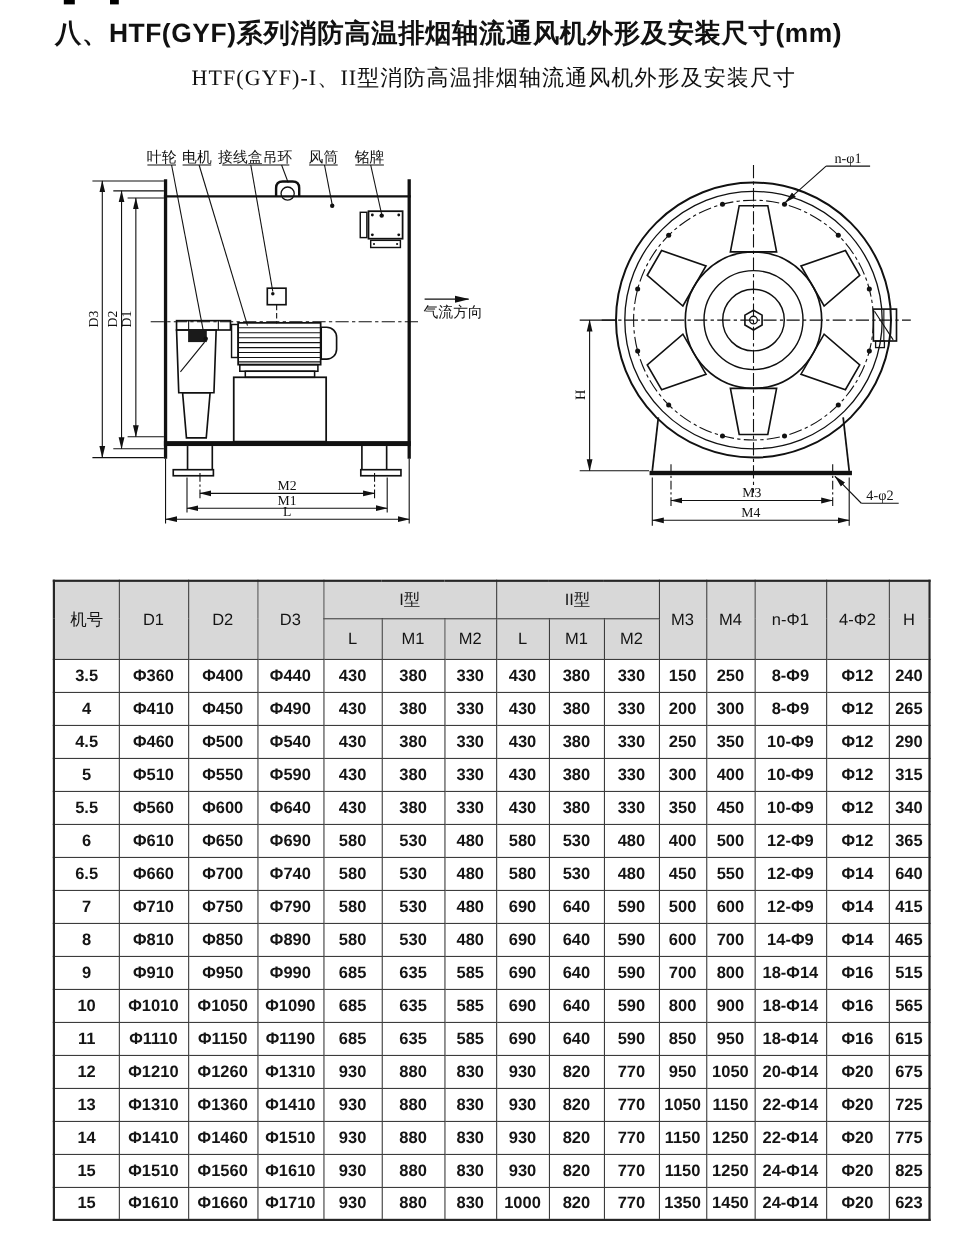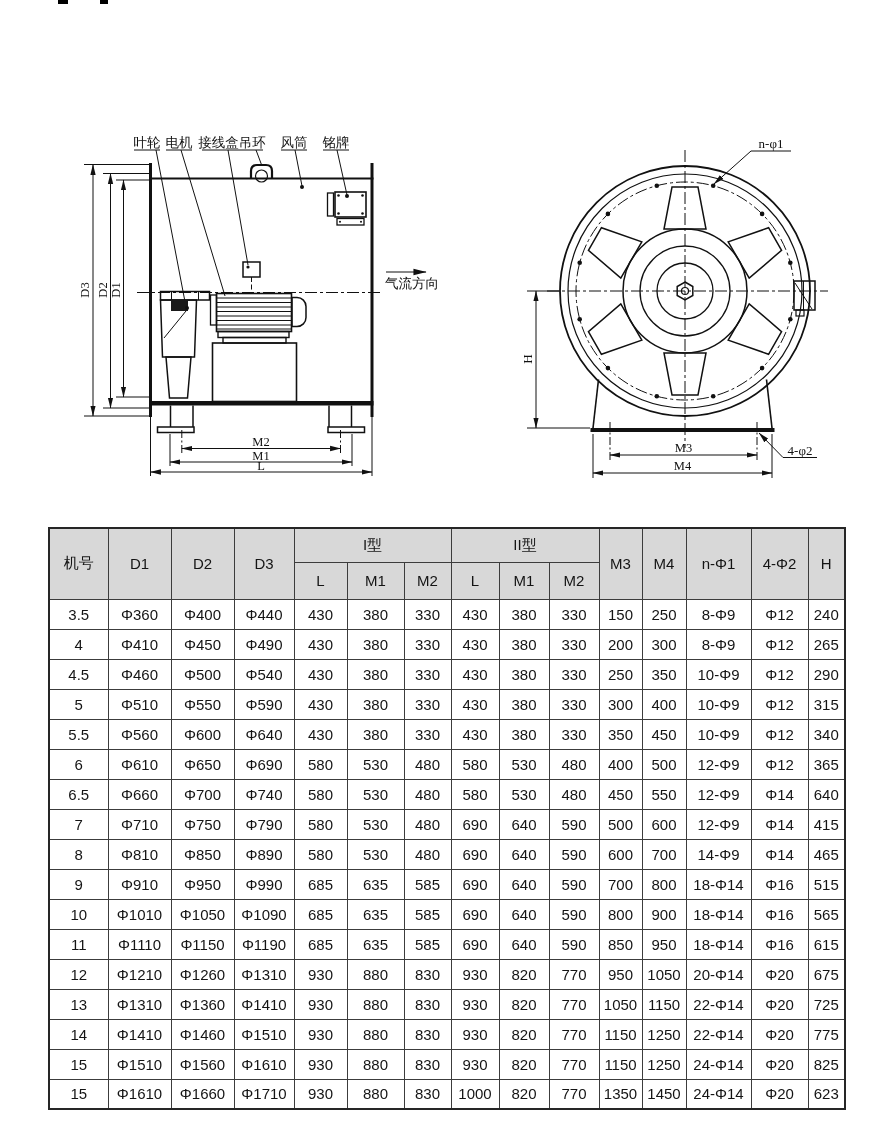--- a/index.html
+++ b/index.html
@@ -15,31 +15,33 @@
   svg text { fill:#111; }
   .cjk { font-size:13.5px; font-family:"Liberation Serif", serif; }
   .dim { font-size:12.5px; font-family:"Liberation Serif", serif; }
   table.spec { position:absolute; left:48px; top:527px; width:796px; border-collapse:collapse;
                table-layout:fixed; font-size:15px; color:#141414; }
   table.spec th, table.spec td { border:1.5px solid #3c3c3c; text-align:center; vertical-align:middle;
                padding:0; white-space:nowrap; overflow:hidden; }
   table.spec { border:2.5px solid #262626; }
   table.spec thead tr.h1 { height:34px; }
   table.spec thead tr.h2 { height:37px; }
-  table.spec tbody tr { height:30px; }
+  table.spec tbody tr { height:30px;font-weight:bold; }
   table.spec th { background:#d8d8d8; font-weight:normal; font-size:15px; }
 </style>
 </head>
 <body>
 
 <div class="page">
 
   <div class="artifact" style="left:58px; top:0; width:10px; height:4px;"></div>
   <div class="artifact" style="left:100px; top:0; width:8px; height:4px;"></div>
 
+  <div class="title">八、HTF(GYF)系列消防高温排烟轴流通风机外形及安装尺寸(mm)</div>
+  <div class="subtitle">HTF(GYF)-I、II型消防高温排烟轴流通风机外形及安装尺寸</div>
 
   <svg class="drawing" width="885" height="400" viewBox="0 0 885 400">
     <defs>
       <marker id="arr" viewBox="0 0 10 6" refX="9.5" refY="3" markerWidth="11" markerHeight="6.6" orient="auto-start-reverse">
           <path d="M0,0.6 L10,3 L0,5.4 Z" fill="#111"></path>
         </marker>
     </defs>
 
     <g>
 

